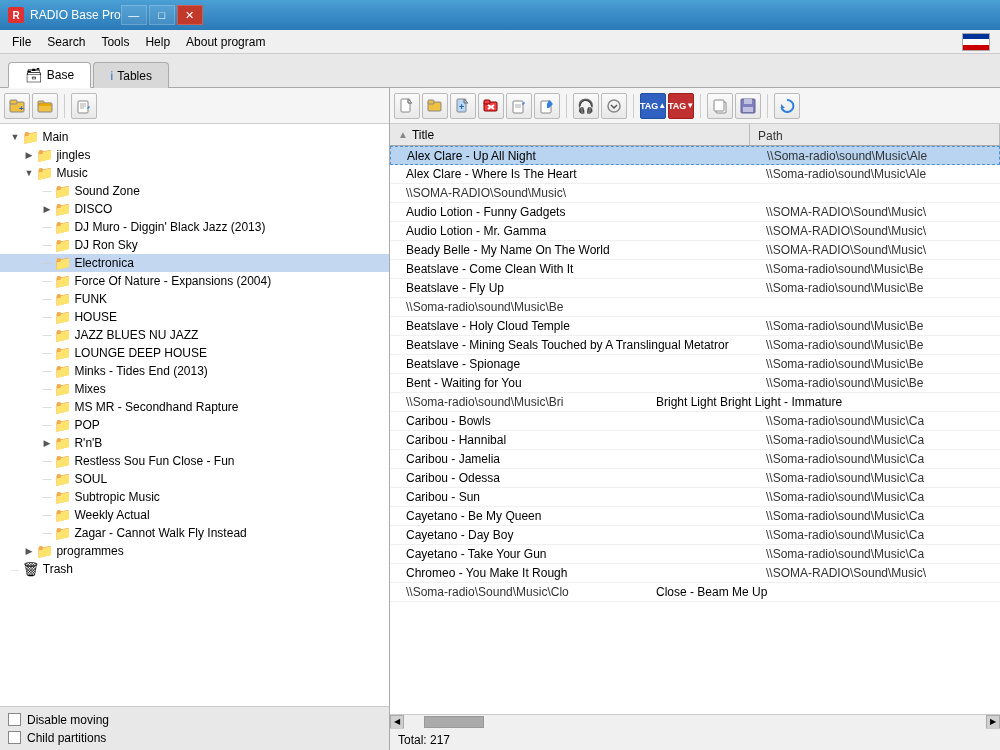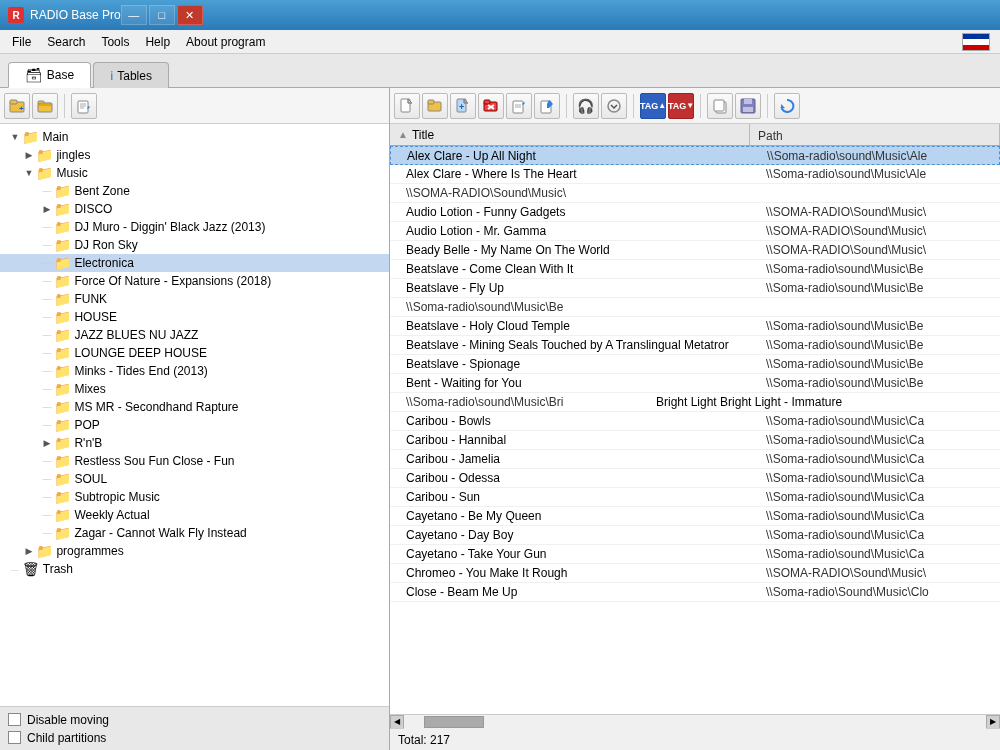--- a/index.html
+++ b/index.html
@@ -388,21 +388,21 @@
           <span style="display:inline-block;width:18px;"></span>
           <span class="tree-expander">▼</span>
           <span style="color:#f0a020;margin-right:3px;font-size:14px;">📁</span>
           <span class="tree-item-label">Music</span>
         </div>
 
         <div class="tree-item">
           <span style="display:inline-block;width:36px;"></span>
           <span class="tree-expander" style="color:#ccc;">—</span>
           <span style="color:#f0a020;margin-right:3px;font-size:14px;">📁</span>
-          <span class="tree-item-label">Bent Zone</span>
+          <span class="tree-item-label">Sound Zone</span>
         </div>
 
         <div class="tree-item">
           <span style="display:inline-block;width:36px;"></span>
           <span class="tree-expander">▶</span>
           <span style="color:#f0a020;margin-right:3px;font-size:14px;">📁</span>
           <span class="tree-item-label">DISCO</span>
         </div>
 
         <div class="tree-item">
@@ -423,21 +423,21 @@
           <span style="display:inline-block;width:36px;"></span>
           <span class="tree-expander" style="color:#ccc;">—</span>
           <span style="color:#f0a020;margin-right:3px;font-size:14px;">📁</span>
           <span class="tree-item-label">Electronica</span>
         </div>
 
         <div class="tree-item">
           <span style="display:inline-block;width:36px;"></span>
           <span class="tree-expander" style="color:#ccc;">—</span>
           <span style="color:#f0a020;margin-right:3px;font-size:14px;">📁</span>
-          <span class="tree-item-label">Force Of Nature - Expansions (2018)</span>
+          <span class="tree-item-label">Force Of Nature - Expansions (2004)</span>
         </div>
 
         <div class="tree-item">
           <span style="display:inline-block;width:36px;"></span>
           <span class="tree-expander" style="color:#ccc;">—</span>
           <span style="color:#f0a020;margin-right:3px;font-size:14px;">📁</span>
           <span class="tree-item-label">FUNK</span>
         </div>
 
         <div class="tree-item">
@@ -738,22 +738,22 @@
           </div>
           <div class="list-row">
             <div class="list-cell col-title">Cayetano - Take Your Gun</div>
             <div class="list-cell col-path">\\Soma-radio\sound\Music\Ca</div>
           </div>
           <div class="list-row">
             <div class="list-cell col-title">Chromeo - You Make It Rough</div>
             <div class="list-cell col-path">\\SOMA-RADIO\Sound\Music\</div>
           </div>
           <div class="list-row">
+            <div class="list-cell col-path">\\Soma-radio\Sound\Music\Clo</div>
             <div class="list-cell col-title">Close - Beam Me Up</div>
-            <div class="list-cell col-path">\\Soma-radio\Sound\Music\Clo</div>
           </div>
         </div>
 
         <div style="height:14px;background:#f0f0f0;border-top:1px solid #ccc;display:flex;align-items:center;">
           <div style="width:14px;height:14px;background:#d0d0d0;border:1px solid #aaa;display:flex;align-items:center;justify-content:center;font-size:8px;cursor:pointer;">◀</div>
           <div style="flex:1;height:14px;background:#f0f0f0;position:relative;">
             <div style="width:60px;height:12px;background:#aaa;border:1px solid #999;position:absolute;left:20px;top:1px;"></div>
           </div>
           <div style="width:14px;height:14px;background:#d0d0d0;border:1px solid #aaa;display:flex;align-items:center;justify-content:center;font-size:8px;cursor:pointer;">▶</div>
         </div>

